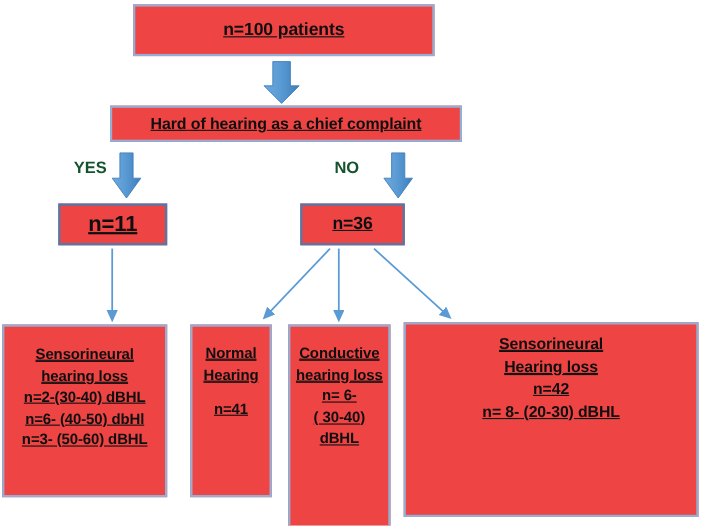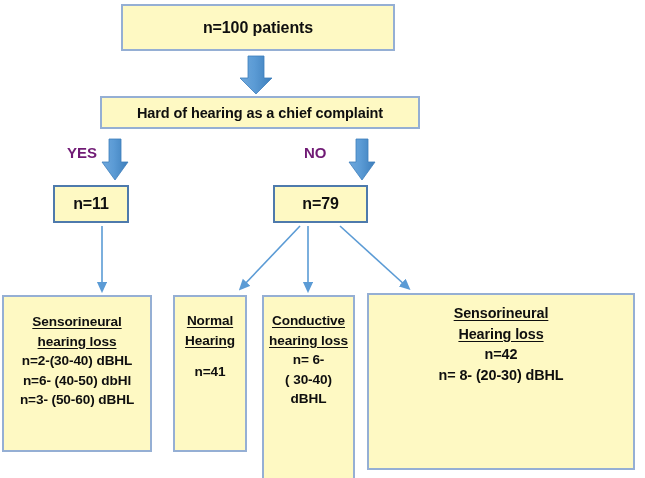--- a/index.html
+++ b/index.html
@@ -15,50 +15,51 @@
     position: relative;
     width: 645px;
     height: 478px;
     background: #ffffff;
     overflow: hidden;
   }
 
   
   .box {
     position: absolute;
-    background: #fef9c3;
+    background: #ef4444;
     box-sizing: border-box;
     display: flex;
     flex-direction: column;
     align-items: center;
     justify-content: center;
     text-align: center;
     color: #0f0f0f;
     font-weight: bold;
     letter-spacing: -0.1px;
+    text-decoration: underline;
   }
   .box.light {
     border: 2px solid #95afd4;
   }
   .box.dark {
     border: 2px solid #4e7aac;
   }
 
   
   #node-total {
     left: 121px; top: 4px; width: 274px; height: 47px;
     font-size: 16px;
   }
   #node-chief {
     left: 100px; top: 96px; width: 320px; height: 33px;
     font-size: 14.5px;
   }
   #node-yes-count {
-    left: 53px; top: 185px; width: 76px; height: 38px;
-    font-size: 16px;
+    left: 53px; top: 185px; width: 99px; height: 38px;
+    font-size: 20px;
   }
   #node-no-count {
     left: 273px; top: 185px; width: 95px; height: 38px;
     font-size: 16px;
   }
 
   
   #node-snhl-yes {
     left: 2px; top: 295px; width: 150px; height: 157px;
     font-size: 13.6px;
@@ -98,21 +99,21 @@
     left: 0; top: 0;
     width: 645px; height: 478px;
     pointer-events: none;
   }
 
   
   .branch-label {
     position: absolute;
     font-size: 15px;
     font-weight: bold;
-    color: #701a75;
+    color: #14532d;
   }
   #label-yes { left: 67px; top: 144px; }
   #label-no  { left: 304px; top: 144px; }
 </style>
 </head>
 <body>
 
 <div id="canvas">
 
   <svg class="svg-layer" viewBox="0 0 645 478" xmlns="http://www.w3.org/2000/svg">
@@ -158,21 +159,21 @@
 
   <div class="branch-label" id="label-yes">YES</div>
 
   <div class="branch-label" id="label-no">NO</div>
 
   <div class="box dark" id="node-yes-count">
     <span class="line">n=11</span>
   </div>
 
   <div class="box dark" id="node-no-count">
-    <span class="line">n=79</span>
+    <span class="line">n=36</span>
   </div>
 
   <div class="box light" id="node-snhl-yes">
     <span class="line underline">Sensorineural</span>
     <span class="line underline">hearing loss</span>
     <span class="line">n=2-(30-40) dBHL</span>
     <span class="line">n=6- (40-50) dbHl</span>
     <span class="line">n=3- (50-60) dBHL</span>
   </div>
 

